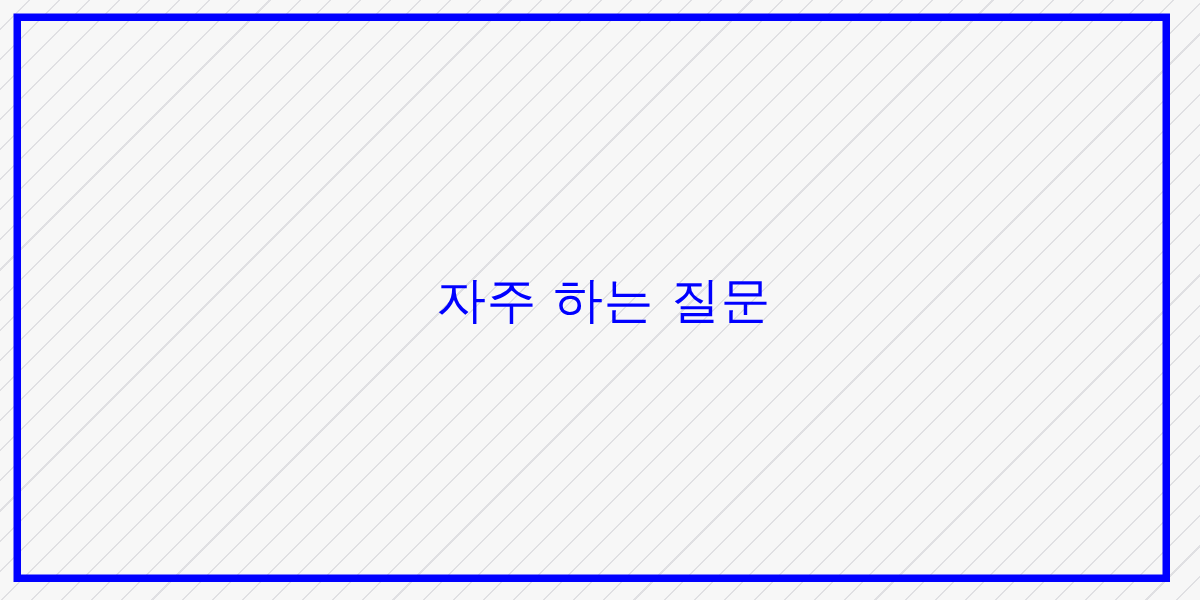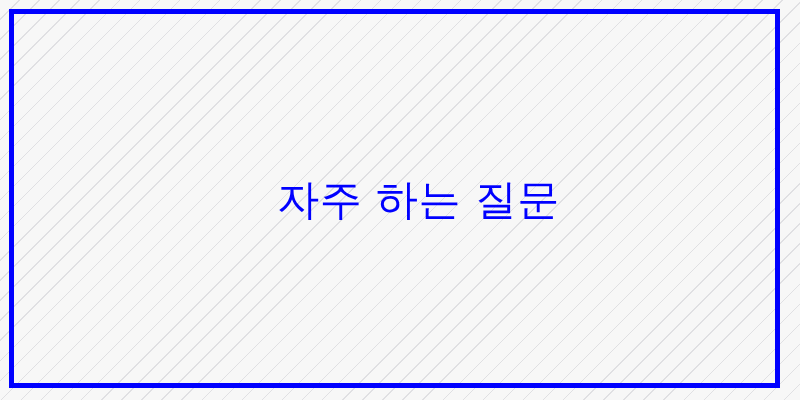--- a/index.html
+++ b/index.html
@@ -50,30 +50,30 @@
     width: 100%;
     height: 100%;
     display: flex;
     align-items: center;
     justify-content: center;
   }
 
   #faq-heading {
     color: #0000ff;
     font-family: "DejaVu Sans", "Liberation Sans", sans-serif;
-    font-size: 42px;
+    font-size: 33px;
     font-weight: 400;
     line-height: 1;
     letter-spacing: 0.5px;
     white-space: nowrap;
     text-align: left;
     
     position: relative;
     top: 1px;
-    left: 24px;
+    left: 8px;
     user-select: none;
   }
 </style>
 </head>
 <body>
 
 <div id="page-canvas">
 
   <div id="faq-panel">
     <div id="faq-panel-inner">

